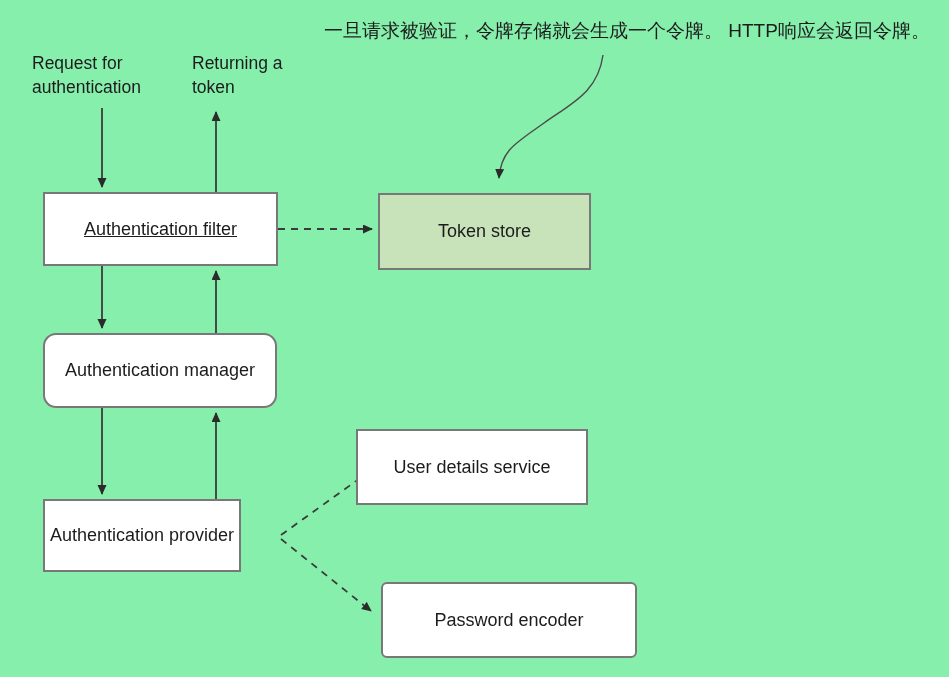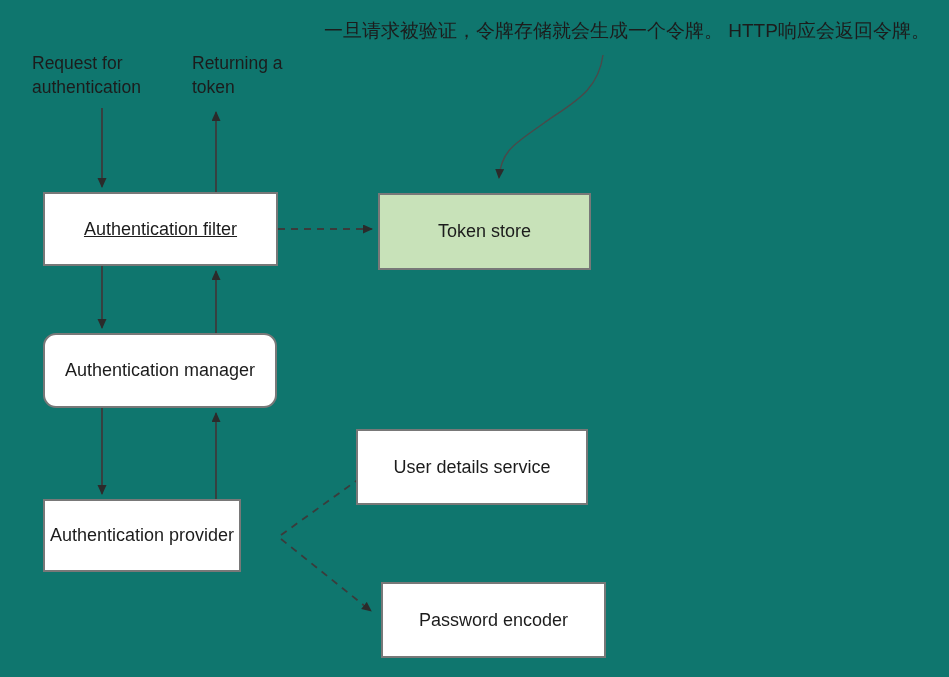--- a/index.html
+++ b/index.html
@@ -5,21 +5,21 @@
   html, body {
     margin: 0;
     padding: 0;
     background: #ffffff;
     font-family: "Liberation Sans", sans-serif;
   }
   .canvas {
     position: relative;
     width: 949px;
     height: 677px;
-    background: #0f766e;
+    background: #86efac;
     overflow: hidden;
   }
   .annotation {
     position: absolute;
     left: 324px;
     top: 19px;
     font-size: 19px;
     line-height: 23px;
     color: #1c1c1c;
     white-space: nowrap;
@@ -42,21 +42,21 @@
     justify-content: center;
     font-size: 18px;
     color: #1c1c1c;
     text-align: center;
   }
   .box-filter   { left: 43px;  top: 192px; width: 235px; height: 74px; text-decoration: underline; }
   .box-token    { left: 378px; top: 193px; width: 213px; height: 77px; background: #c8e2b9; }
   .box-manager  { left: 43px;  top: 333px; width: 234px; height: 75px; border-radius: 13px; }
   .box-provider { left: 43px;  top: 499px; width: 198px; height: 73px; }
   .box-userdet  { left: 356px; top: 429px; width: 232px; height: 76px; align-items: center; }
-  .box-pwenc    { left: 381px; top: 582px; width: 225px; height: 76px; }
+  .box-pwenc    { left: 381px; top: 582px; width: 256px; height: 76px; border-radius: 6px; }
   .arrow-layer {
     position: absolute;
     left: 0; top: 0;
     width: 949px;
     height: 677px;
     pointer-events: none;
   }
   .arrow-solid  { stroke: #3b3b3b; stroke-width: 1.8; fill: none; }
   .arrow-dashed { stroke: #3b3b3b; stroke-width: 1.8; fill: none; stroke-dasharray: 7 6; }
   .arrow-curve  { stroke: #4a4a4a; stroke-width: 1.4; fill: none; }

